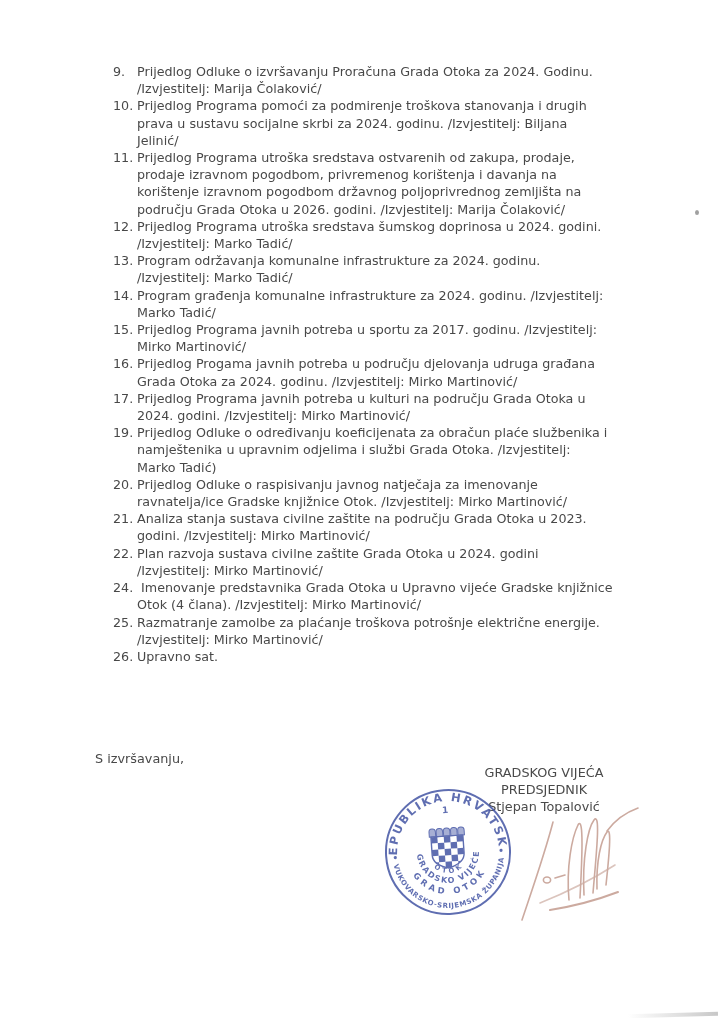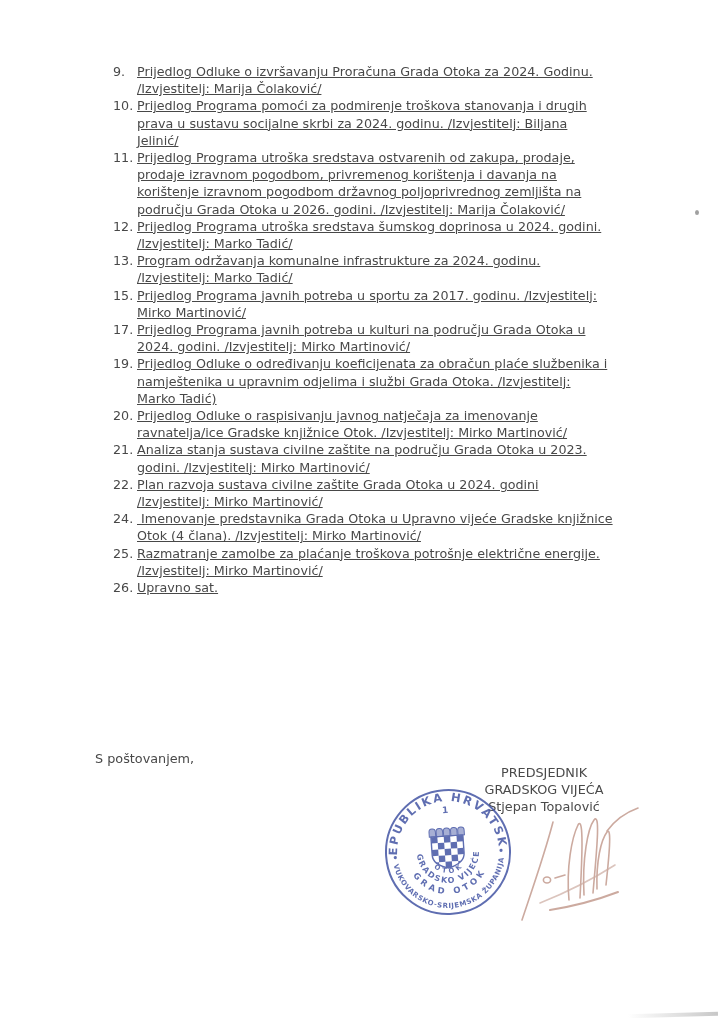--- a/index.html
+++ b/index.html
@@ -6,21 +6,21 @@
   .page{
     position:relative;width:718px;height:1024px;background:#ffffff;
     overflow:hidden;font-family:"DejaVu Sans",sans-serif;color:#484848;
   }
   .agenda{
     position:absolute;left:113px;top:63px;margin:0;padding:0;list-style:none;
     font-size:12.7px;line-height:17.2px;
   }
   .agenda-item{display:flex;}
   .agenda-item .num{flex:0 0 24px;width:24px;white-space:pre;}
-  .agenda-item .txt{white-space:pre;text-decoration:underline;}
+  .agenda-item .txt{white-space:pre;}
   .closing{
     position:absolute;left:95px;top:750px;font-size:12.8px;line-height:17px;
   }
   .sig-block{
     position:absolute;left:440px;top:764px;width:208px;text-align:center;
     font-size:12.8px;line-height:17.2px;color:#4a4a4a;
   }
   .stamp{
     position:absolute;left:368px;top:772px;width:160px;height:160px;
     transform:rotate(-4deg);opacity:0.82;
@@ -71,27 +71,37 @@
       <span class="txt">Prijedlog Programa utroška sredstava šumskog doprinosa u 2024. godini.
 /Izvjestitelj: Marko Tadić/</span>
     </li>
 
     <li class="agenda-item">
       <span class="num">13.</span>
       <span class="txt">Program održavanja komunalne infrastrukture za 2024. godinu.
 /Izvjestitelj: Marko Tadić/</span>
     </li>
 
+    <li class="agenda-item">
+      <span class="num">14.</span>
+      <span class="txt">Program građenja komunalne infrastrukture za 2024. godinu. /Izvjestitelj:
+Marko Tadić/</span>
+    </li>
 
     <li class="agenda-item">
       <span class="num">15.</span>
       <span class="txt">Prijedlog Programa javnih potreba u sportu za 2017. godinu. /Izvjestitelj:
 Mirko Martinović/</span>
     </li>
 
+    <li class="agenda-item">
+      <span class="num">16.</span>
+      <span class="txt">Prijedlog Progama javnih potreba u području djelovanja udruga građana
+Grada Otoka za 2024. godinu. /Izvjestitelj: Mirko Martinović/</span>
+    </li>
 
     <li class="agenda-item">
       <span class="num">17.</span>
       <span class="txt">Prijedlog Programa javnih potreba u kulturi na području Grada Otoka u
 2024. godini. /Izvjestitelj: Mirko Martinović/</span>
     </li>
 
 
     <li class="agenda-item">
       <span class="num">19.</span>
@@ -130,25 +140,25 @@
       <span class="txt">Razmatranje zamolbe za plaćanje troškova potrošnje električne energije.
 /Izvjestitelj: Mirko Martinović/</span>
     </li>
 
     <li class="agenda-item">
       <span class="num">26.</span>
       <span class="txt">Upravno sat.</span>
     </li>
   </ol>
 
-  <div class="closing">S poštovanjem,</div>
+  <div class="closing">S izvršavanju,</div>
 
   <div class="sig-block">
+    <div>GRADSKOG VIJEĆA</div>
     <div>PREDSJEDNIK</div>
-    <div>GRADSKOG VIJEĆA</div>
     <div>Stjepan Topalović</div>
   </div>
 
   <svg class="stamp" viewBox="0 0 160 160">
     <defs>
       <path id="arcTop" d="M 29,80 A 51,51 0 0 1 131,80"></path>
       <path id="arcRim" d="M 24,80 A 56,56 0 0 0 136,80"></path>
       <path id="arcGradOtok" d="M 38,80 A 42,42 0 0 0 122,80"></path>
       <path id="arcVijece" d="M 49,80 A 31,31 0 0 0 111,80"></path>
       <path id="arcOtok" d="M 59,80 A 21,21 0 0 0 101,80"></path>

